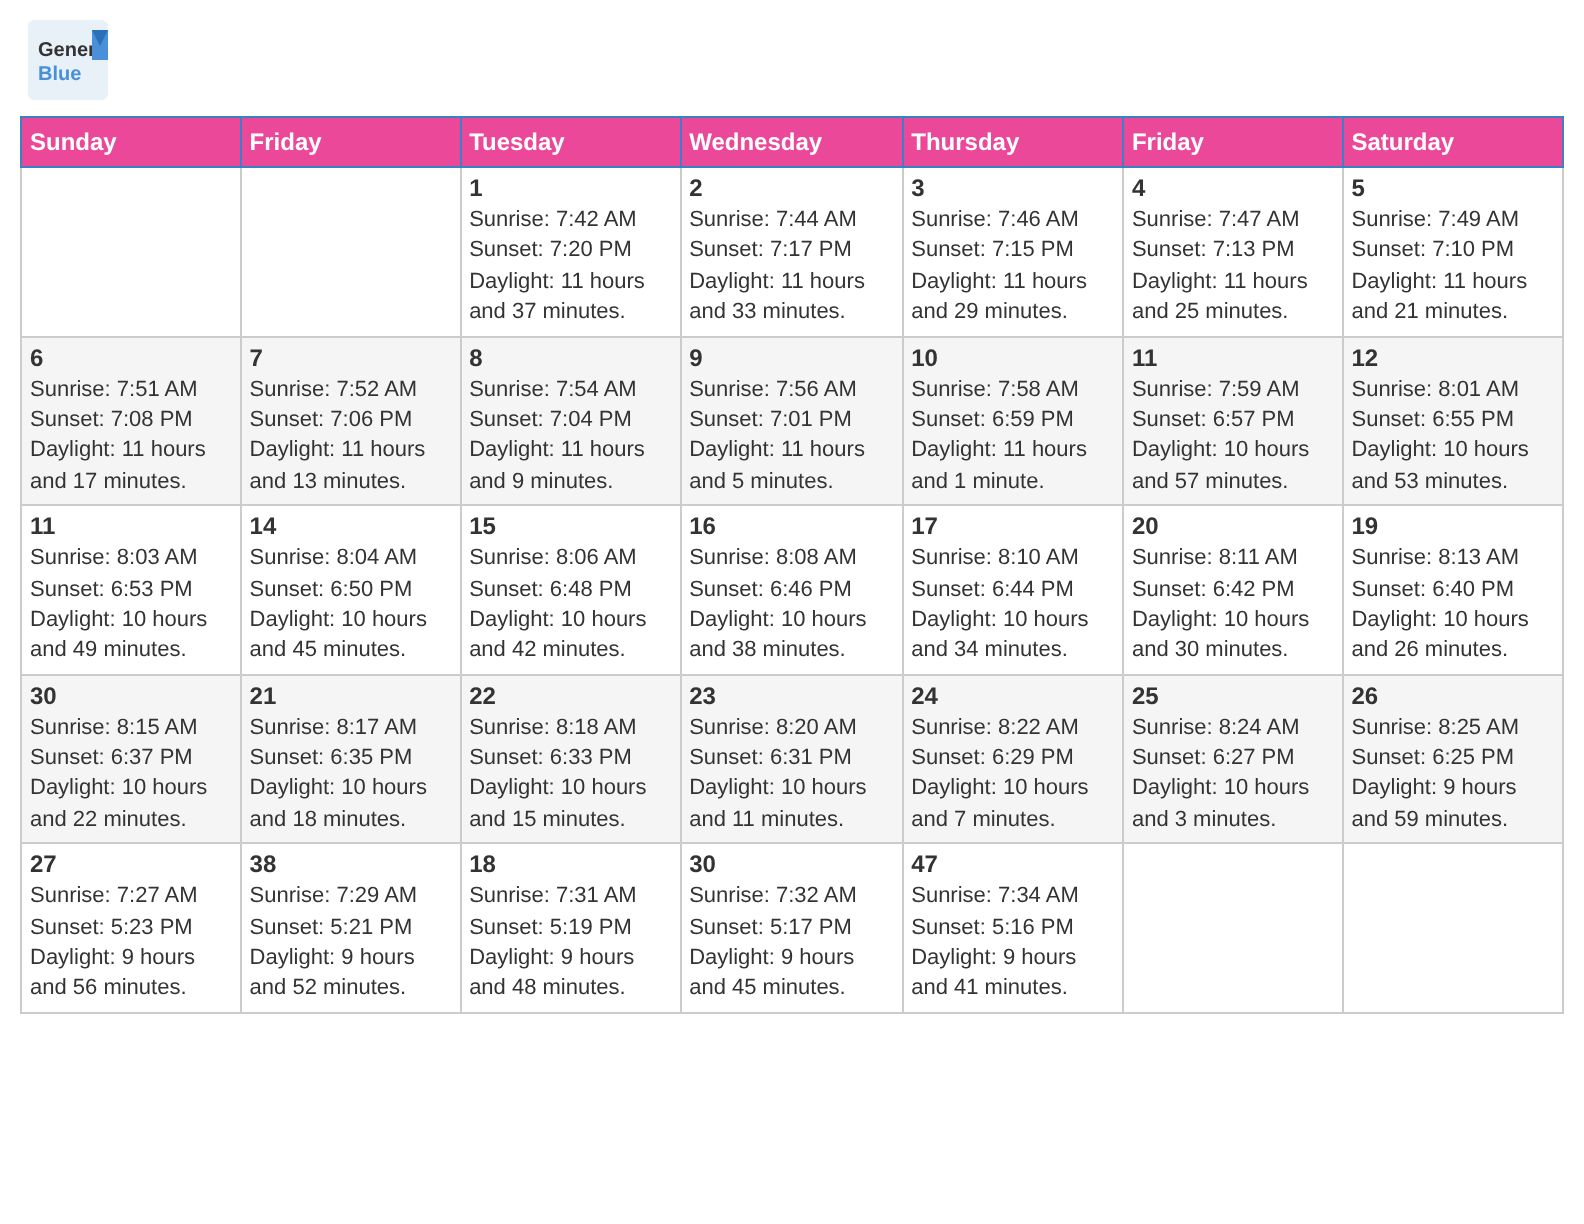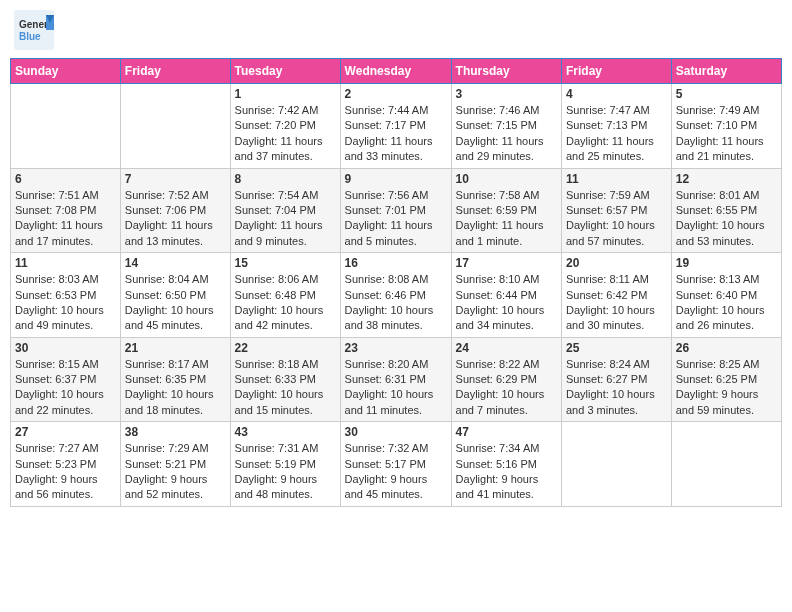--- a/index.html
+++ b/index.html
@@ -226,21 +226,21 @@
       <tr>
         <td>
           <span class="day-number">27</span>
           <div class="day-info">Sunrise: 7:27 AM<br>Sunset: 5:23 PM<br>Daylight: 9 hours and 56 minutes.</div>
         </td>
         <td>
           <span class="day-number">38</span>
           <div class="day-info">Sunrise: 7:29 AM<br>Sunset: 5:21 PM<br>Daylight: 9 hours and 52 minutes.</div>
         </td>
         <td>
-          <span class="day-number">43</span>
+          <span class="day-number">18</span>
           <div class="day-info">Sunrise: 7:31 AM<br>Sunset: 5:19 PM<br>Daylight: 9 hours and 48 minutes.</div>
         </td>
         <td>
           <span class="day-number">30</span>
           <div class="day-info">Sunrise: 7:32 AM<br>Sunset: 5:17 PM<br>Daylight: 9 hours and 45 minutes.</div>
         </td>
         <td>
           <span class="day-number">47</span>
           <div class="day-info">Sunrise: 7:34 AM<br>Sunset: 5:16 PM<br>Daylight: 9 hours and 41 minutes.</div>
         </td>

